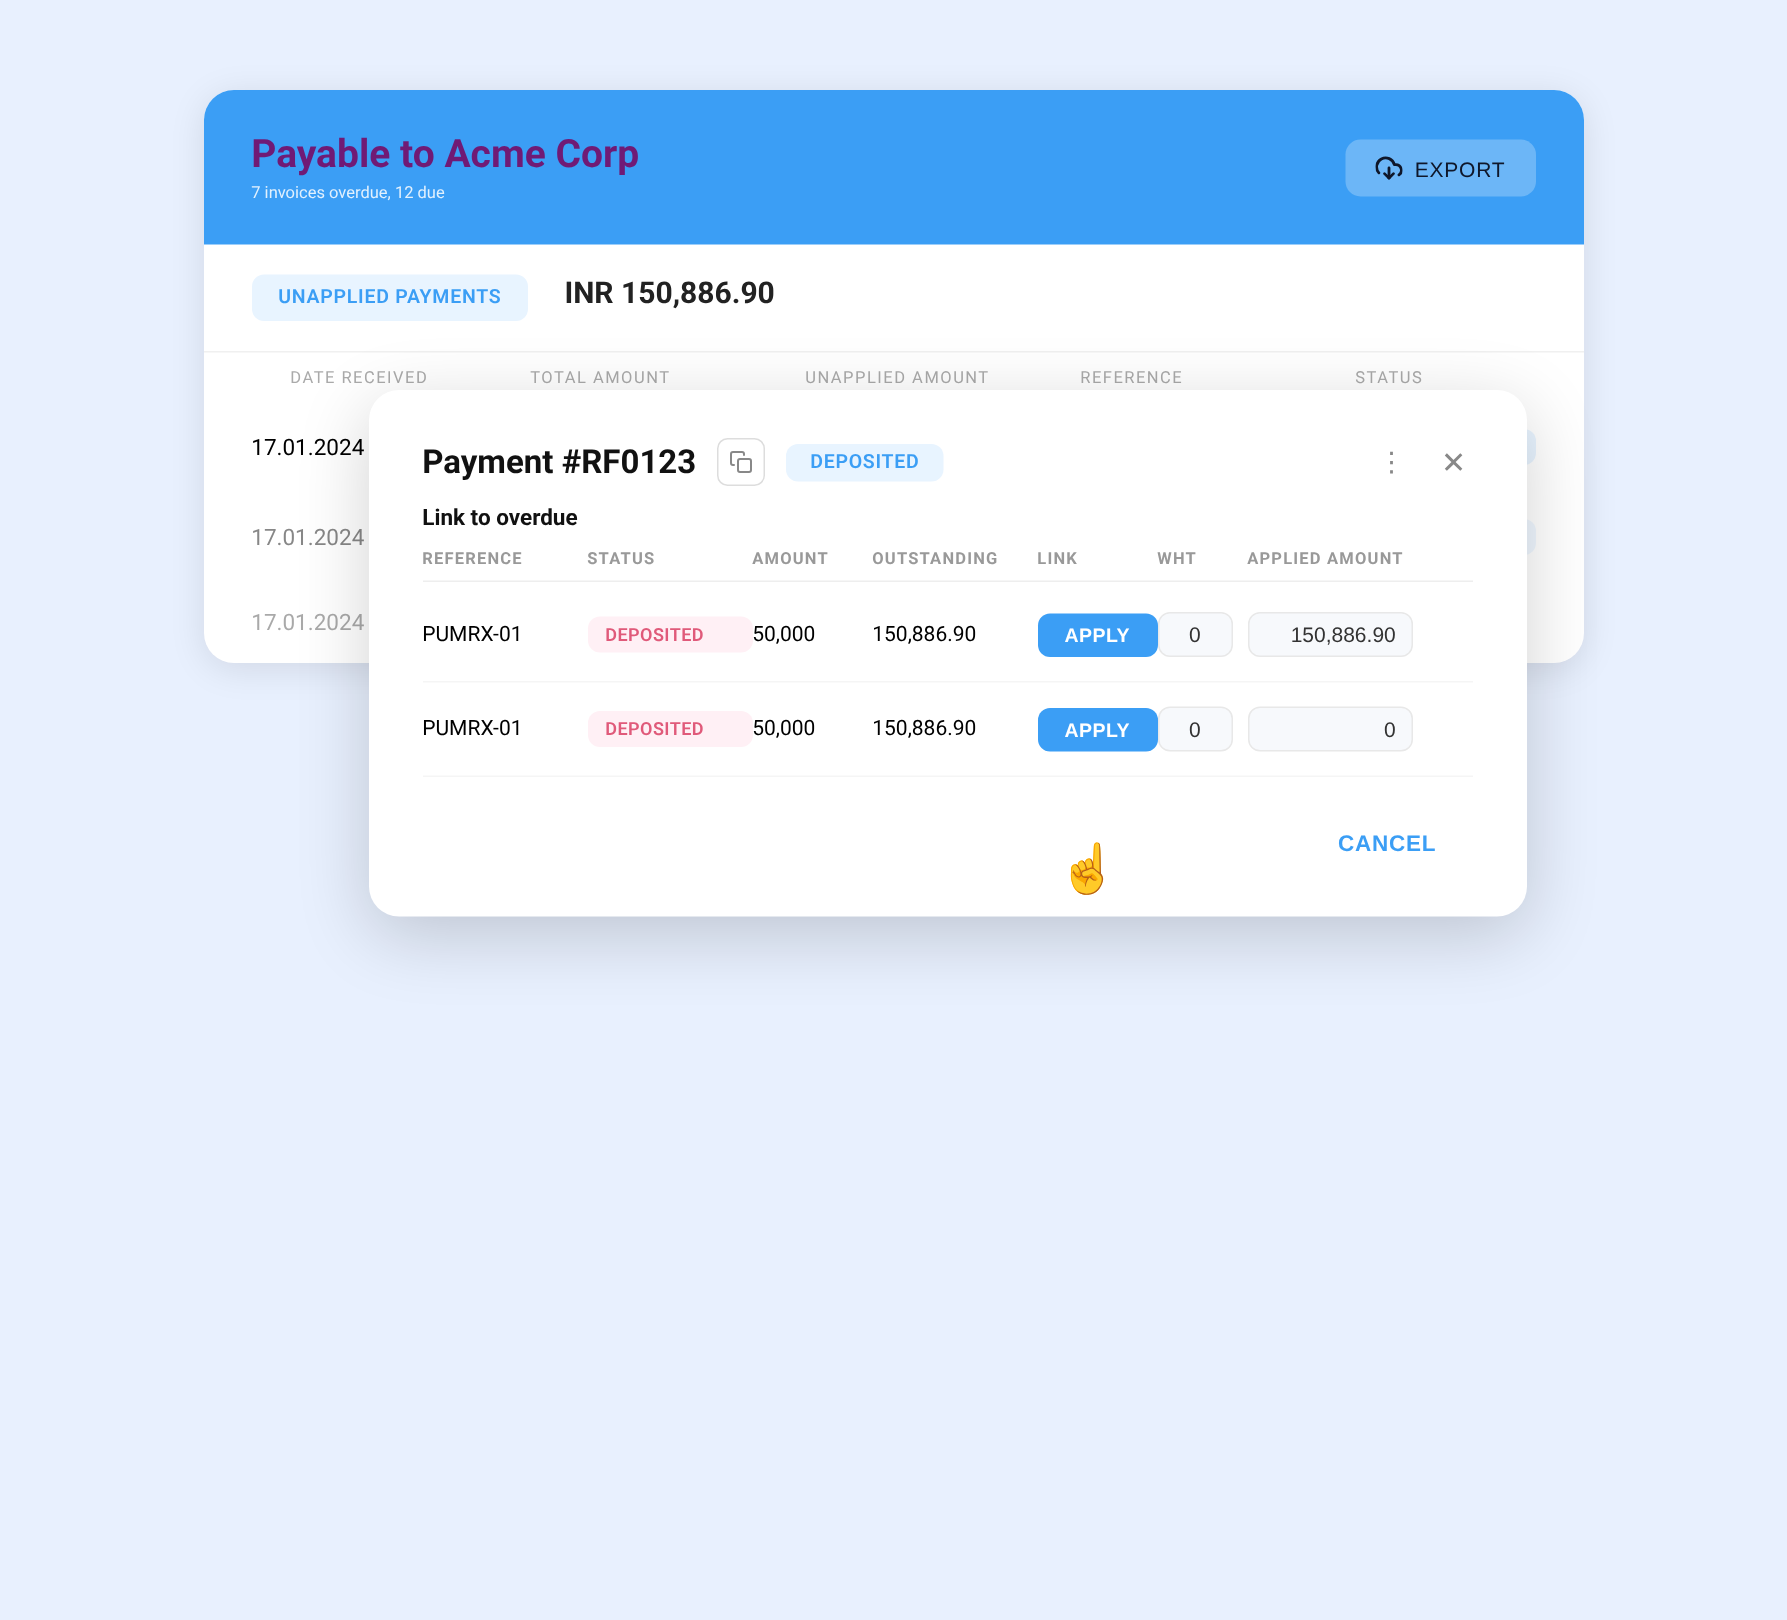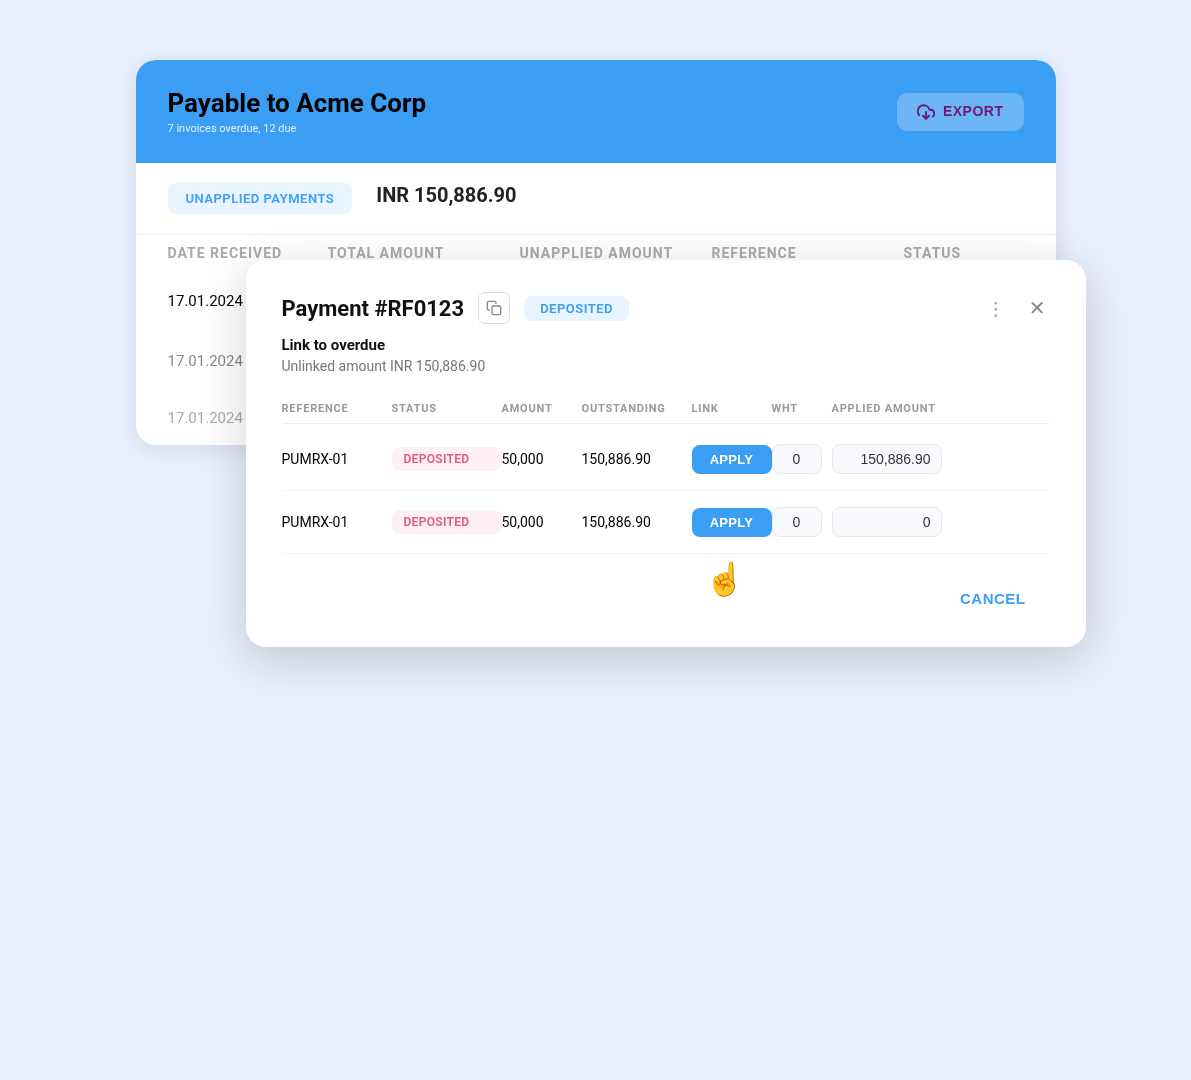--- a/index.html
+++ b/index.html
@@ -33,40 +33,40 @@
 
     .header-section {
       background: #3b9ef5;
       border-radius: 20px 20px 0 0;
       padding: 28px 32px;
       display: flex;
       align-items: center;
       justify-content: space-between;
     }
     .header-title {
-      color: #000000;
+      color: #701a75;
       font-size: 26px;
       font-weight: 700;
     }
     .header-subtitle {
       color: rgba(255,255,255,0.85);
       font-size: 11px;
       margin-top: 4px;
     }
     .export-btn {
       background: rgba(255,255,255,0.25);
       border: none;
       border-radius: 10px;
-      color: #701a75;
+      color: #0f172a;
       font-size: 14px;
-      font-weight: 700;
+      font-weight: 400;
       padding: 10px 20px;
       cursor: pointer;
       display: flex;
-      align-items: flex-start;
+      align-items: flex-end;
       gap: 8px;
       letter-spacing: 0.5px;
     }
 
     .unapplied-section {
       padding: 20px 32px;
       display: flex;
       gap: 24px;
       border-bottom: 1px solid #f0f0f0;
     }
@@ -83,24 +83,25 @@
       font-size: 20px;
       font-weight: 700;
       color: #222;
     }
 
     .table-header {
       display: grid;
       grid-template-columns: 160px 1fr 1fr 1fr 120px;
       padding: 10px 32px;
       color: #aaa;
-      font-size: 14px;
-      font-weight: 700;
+      font-size: 11px;
+      font-weight: 400;
       letter-spacing: 1px;
       text-transform: uppercase;
+      margin-left: 26px;
     }
     .table-row-bg {
       display: grid;
       grid-template-columns: 160px 1fr 1fr 1fr 120px;
       padding: 18px 32px;
       align-items: center;
       font-size: 15px;
     }
     .table-row-bg:first-of-type {
       border: 2.5px solid #3b9ef5;
@@ -132,21 +133,21 @@
       letter-spacing: 0.5px;
       display: inline-block;
     }
 
     
     .modal-overlay {
       position: absolute;
       top: 200px;
       left: 140px;
       right: 0;
-      width: 840px;
+      width: 772px;
       background: white;
       border-radius: 20px;
       box-shadow: 0 12px 48px rgba(0,0,0,0.18);
       padding: 32px 36px 28px;
       z-index: 10;
     }
 
     .modal-header {
       display: flex;
       align-items: center;
@@ -382,21 +383,20 @@
         </div>
         <span class="modal-status-badge">DEPOSITED</span>
       </div>
       <div class="modal-actions">
         <span class="more-icon">⋮</span>
         <span class="close-icon">✕</span>
       </div>
     </div>
 
     <div class="modal-subtitle">Link to overdue</div>
-    <div class="modal-unlinked">Unlinked amount INR 150,886.90</div>
 
     <div class="modal-table-header">
       <span>REFERENCE</span>
       <span>STATUS</span>
       <span>AMOUNT</span>
       <span>OUTSTANDING</span>
       <span>LINK</span>
       <span>WHT</span>
       <span>APPLIED AMOUNT</span>
     </div>

